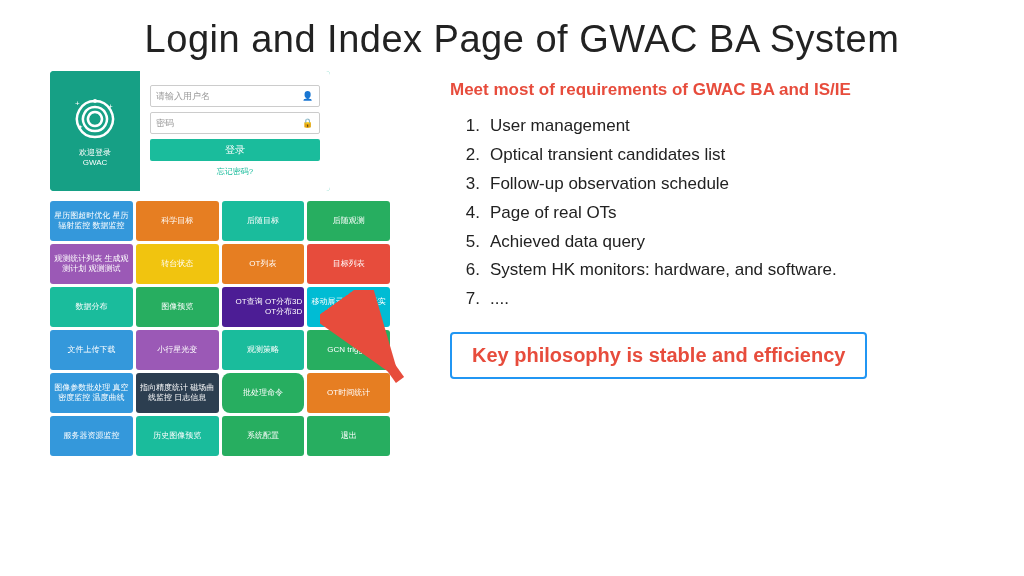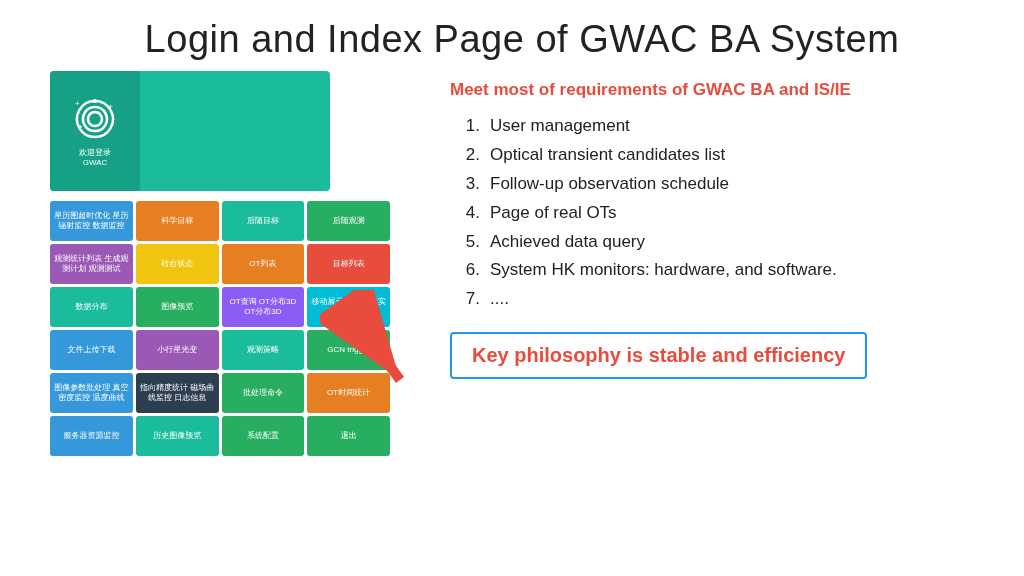--- a/index.html
+++ b/index.html
@@ -206,20 +206,32 @@
           <path d="M25,25 m0,-7 a7,7 0 1,1 -0.1,0 Z" fill="none" stroke="white" stroke-width="2.5"></path>
           <circle cx="25" cy="7" r="2" fill="white"></circle>
 
           <text x="5" y="12" fill="white" font-size="8">+</text>
           <text x="38" y="15" fill="white" font-size="8">+</text>
           <text x="8" y="35" fill="white" font-size="6">✦</text>
         </svg>
         <div style="white-space:pre-line;font-size:8px;color:white;text-align:center;line-height:1.3;">欢迎登录
 GWAC</div>
       </div>
+      <div class="login-right">
+        <div class="login-input">
+          <span>请输入用户名</span>
+          <span>👤</span>
+        </div>
+        <div class="login-input">
+          <span>密码</span>
+          <span>🔒</span>
+        </div>
+        <button class="login-btn">登录</button>
+        <div class="login-link">忘记密码?</div>
+      </div>
     </div>
 
     <div class="dashboard-grid" id="grid-container">
     <div class="grid-row">
           <div class="grid-cell" style="background-color: rgb(52, 152, 219);">星历图超时优化
 星历辐射监控
 数据监控</div>
           <div class="grid-cell" style="background-color: rgb(230, 126, 34);">科学目标</div>
           <div class="grid-cell" style="background-color: rgb(26, 188, 156);">后随目标</div>
           <div class="grid-cell" style="background-color: rgb(39, 174, 96);">后随观测</div>
@@ -228,41 +240,41 @@
           <div class="grid-cell" style="background-color: rgb(155, 89, 182);">观测统计列表
 生成观测计划
 观测测试</div>
           <div class="grid-cell" style="background-color: rgb(241, 196, 15);">转台状态</div>
           <div class="grid-cell" style="background-color: rgb(230, 126, 34);">OT列表</div>
           <div class="grid-cell" style="background-color: rgb(231, 76, 60);">目标列表</div>
         </div>
         <div class="grid-row">
           <div class="grid-cell" style="background-color: rgb(26, 188, 156);">数据分布</div>
           <div class="grid-cell" style="background-color: rgb(39, 174, 96);">图像预览</div>
-          <div class="grid-cell" style="background-color: #8b5cf6;">OT查询
+          <div class="grid-cell" style="background-color: #4c1d95; text-align: right;">OT查询
 OT分布3D
 OT分布3D</div>
           <div class="grid-cell" style="background-color: rgb(0, 188, 212);">移动展示
 移动展示实时
 数据分布</div>
         </div>
         <div class="grid-row">
           <div class="grid-cell" style="background-color: rgb(52, 152, 219);">文件上传下载</div>
           <div class="grid-cell" style="background-color: rgb(155, 89, 182);">小行星光变</div>
           <div class="grid-cell" style="background-color: rgb(26, 188, 156);">观测策略</div>
           <div class="grid-cell" style="background-color: rgb(39, 174, 96);">GCN trigger</div>
         </div>
         <div class="grid-row">
           <div class="grid-cell" style="background-color: rgb(52, 152, 219);">图像参数批处理
 真空密度监控
 温度曲线</div>
           <div class="grid-cell" style="background-color: rgb(44, 62, 80);">指向精度统计
 磁场曲线监控
 日志信息</div>
-          <div class="grid-cell" style="background-color: rgb(39, 174, 96);">批处理命令</div>
+          <div class="grid-cell" style="background-color: rgb(39, 174, 96); border-radius: 8px;">批处理命令</div>
           <div class="grid-cell" style="background-color: rgb(230, 126, 34);">OT时间统计</div>
         </div>
         <div class="grid-row">
           <div class="grid-cell" style="background-color: rgb(52, 152, 219);">服务器资源监控</div>
           <div class="grid-cell" style="background-color: rgb(26, 188, 156);">历史图像预览</div>
           <div class="grid-cell" style="background-color: rgb(39, 174, 96);">系统配置</div>
           <div class="grid-cell" style="background-color: rgb(39, 174, 96);">退出</div>
         </div>
       </div>
   </div>

